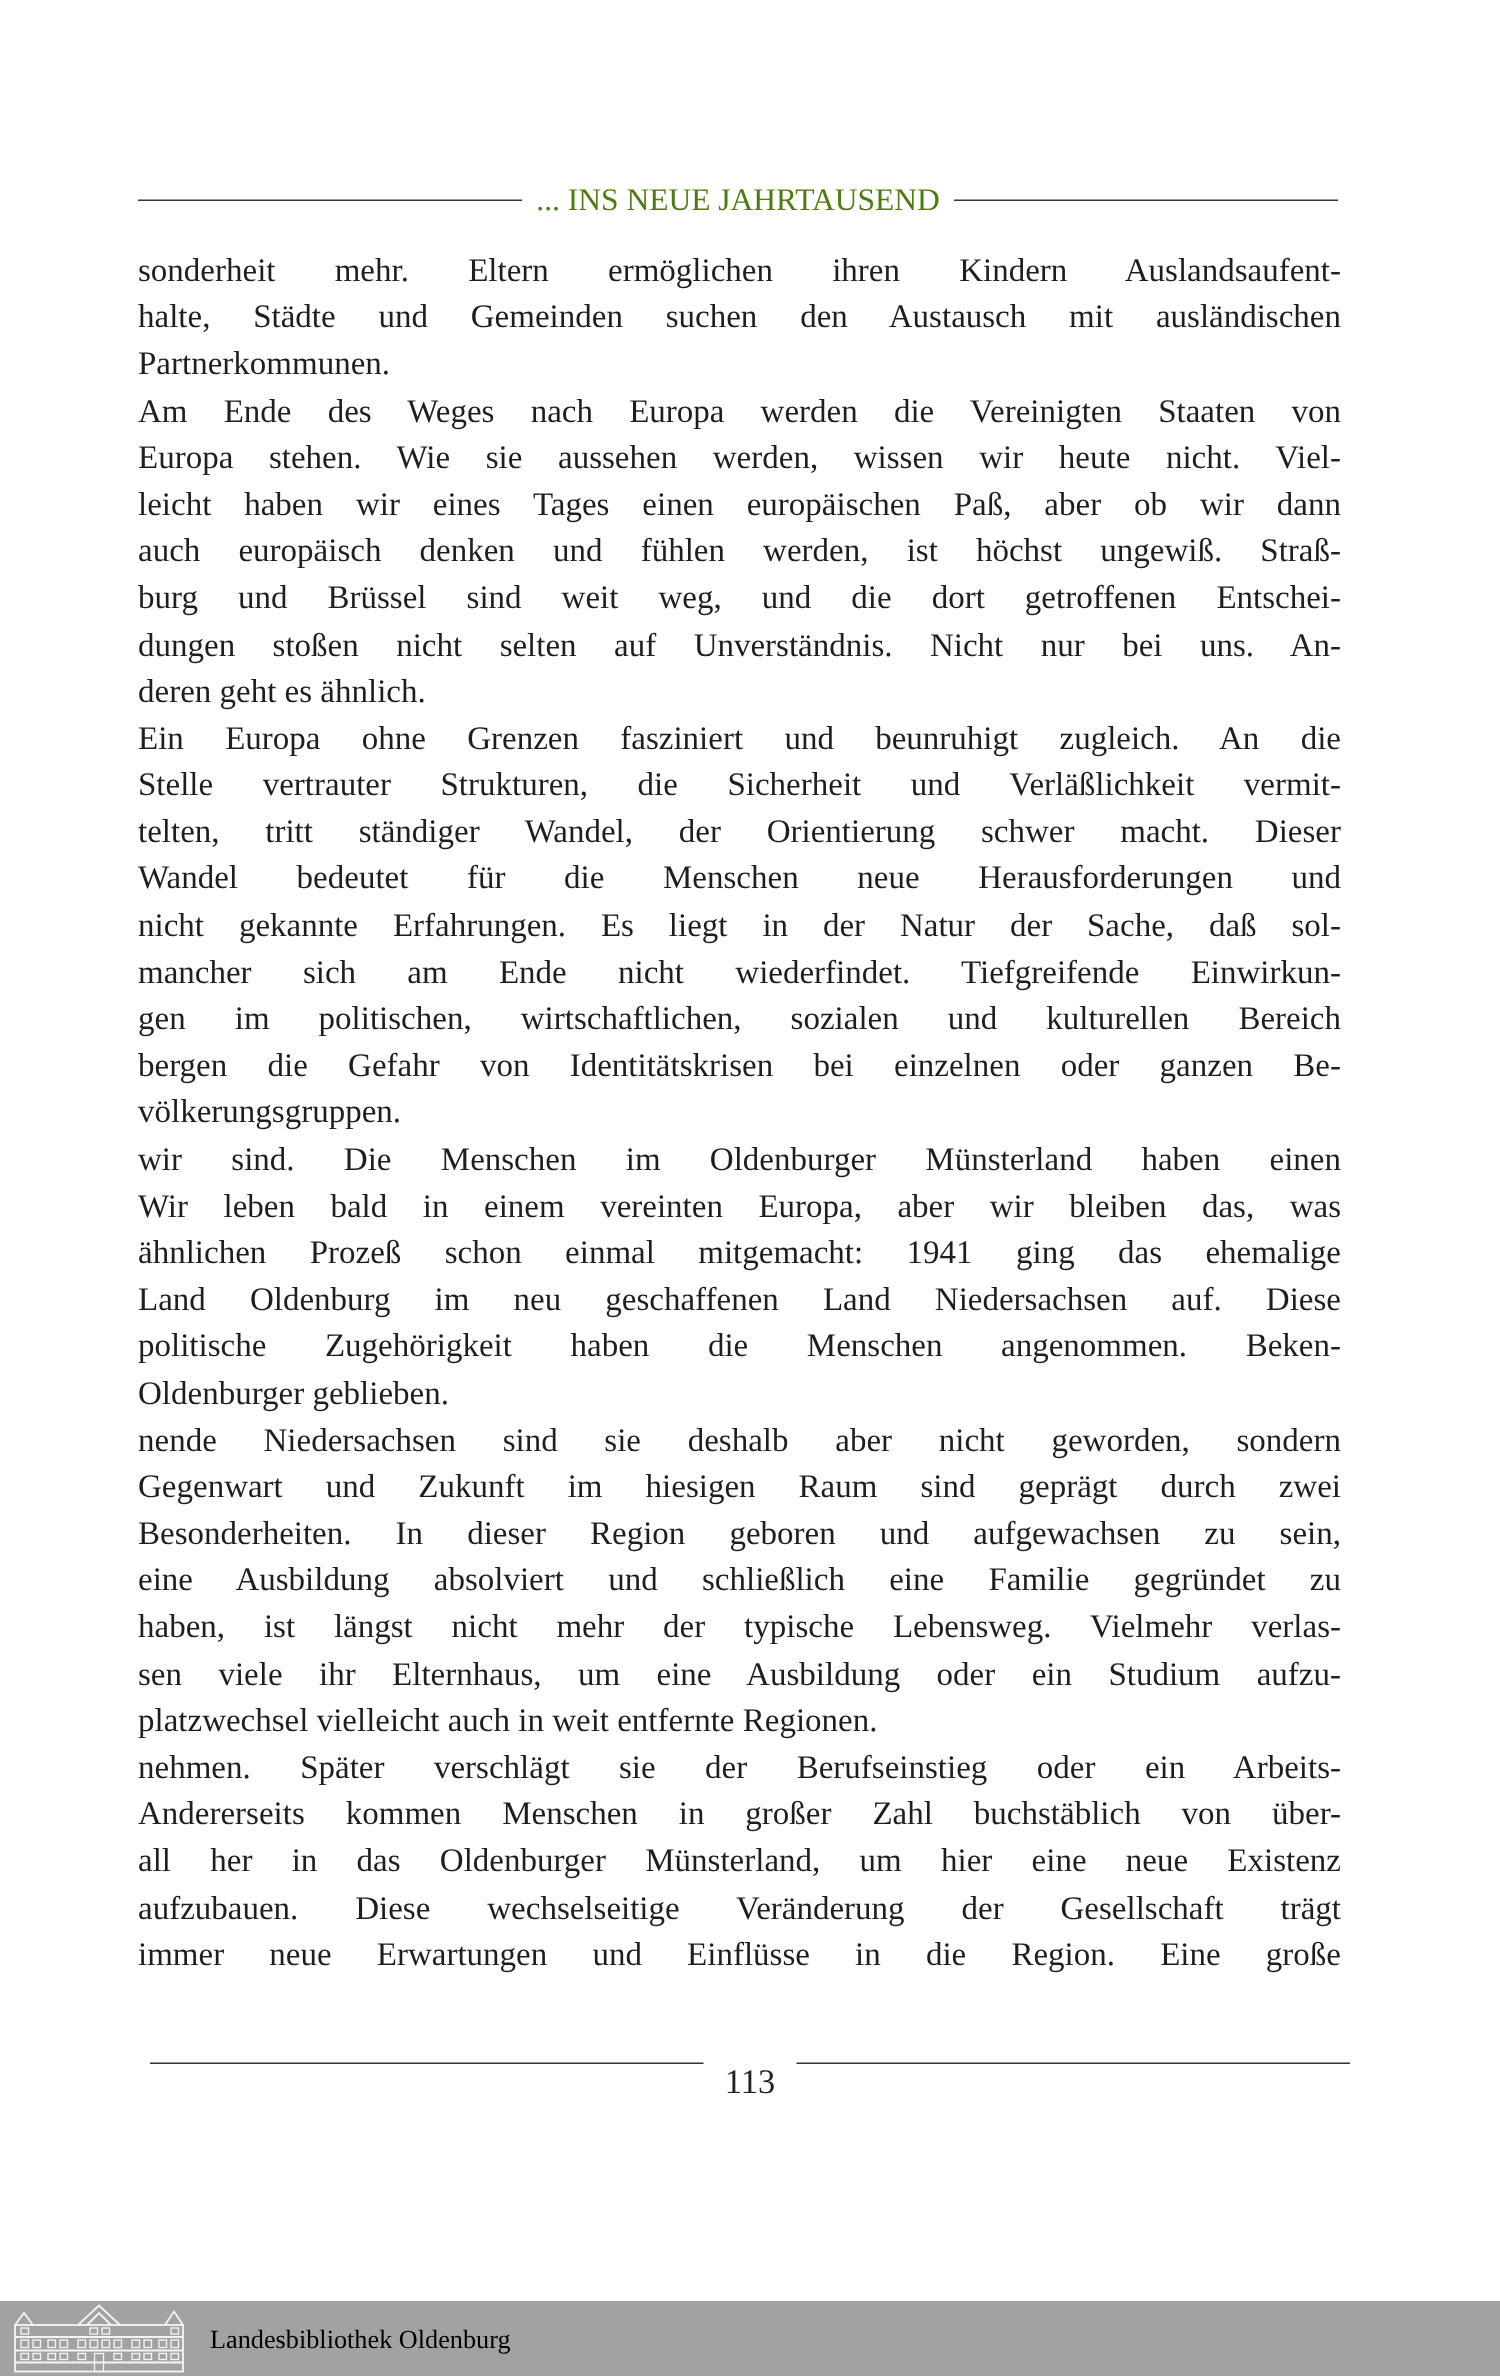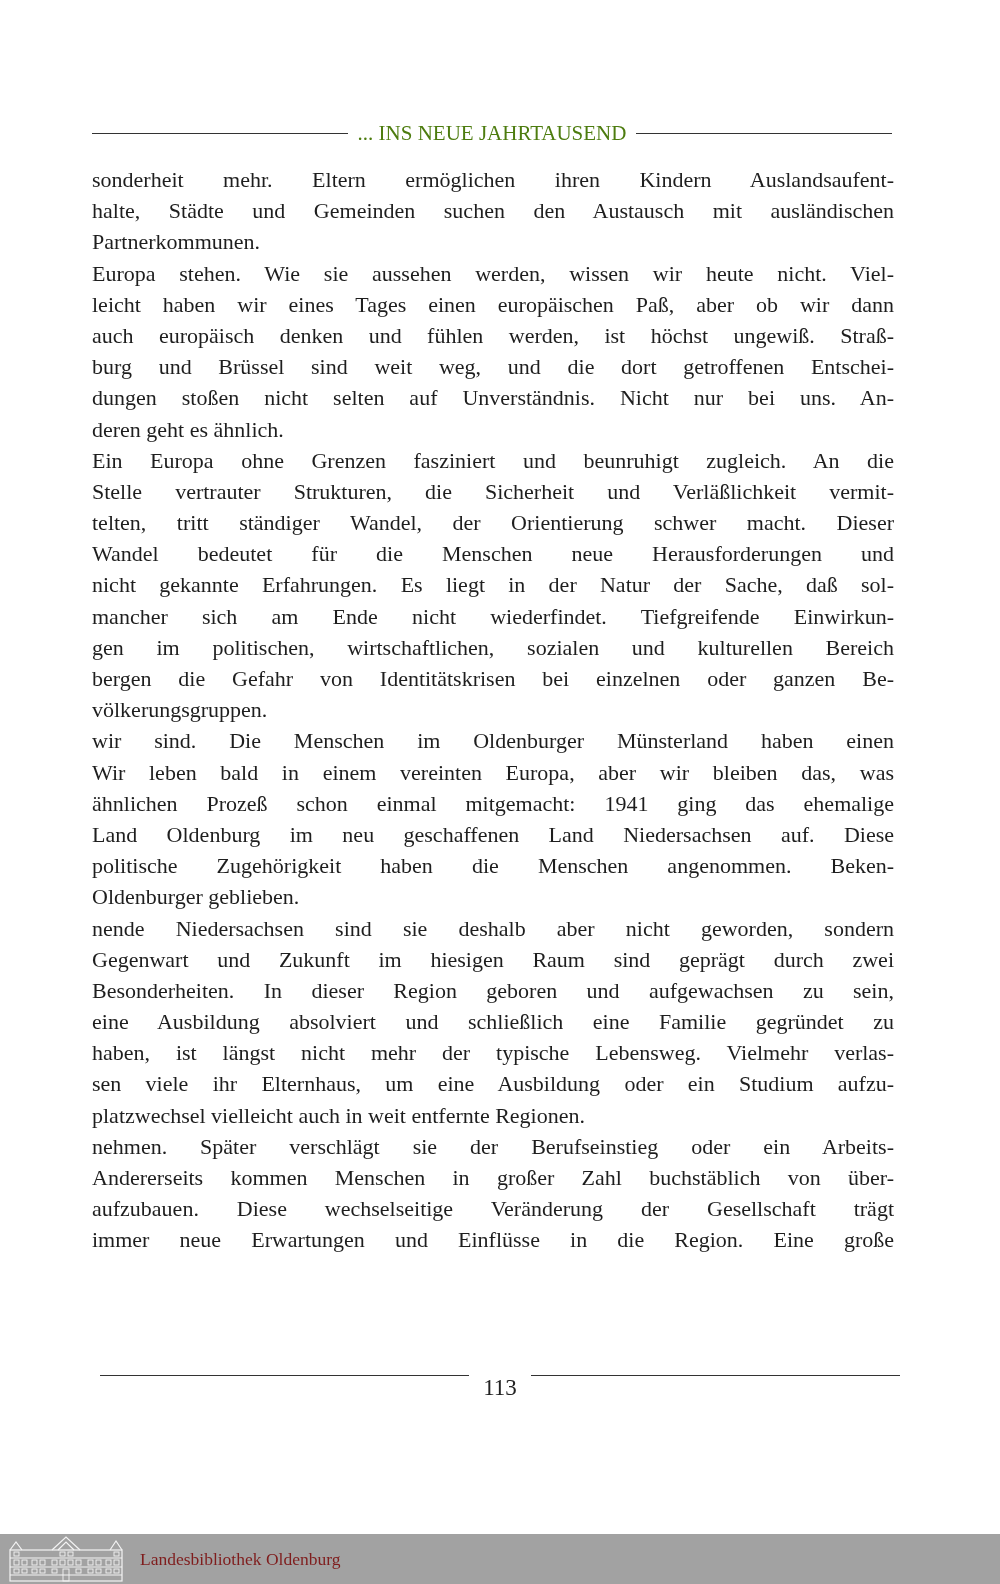--- a/index.html
+++ b/index.html
@@ -25,37 +25,38 @@
       position: absolute; left: 100px; top: 1375px; width: 800px; height: 28px;
       display: flex; align-items: flex-start; gap: 14px;
     }
     .page-number { font-size: 23px; color: #222; }
     .library-bar {
       position: absolute; left: 0; top: 1534px; width: 1000px; height: 50px; background: #a2a2a2;
       display: flex; align-items: center;
     }
     .library-logo { width: 118px; height: 46px; margin-left: 8px; }
     .library-name {
-      color: #7f1d1d; font-size: 17.5px; margin-left: 14px;
+      color: #000000; font-size: 17.5px; margin-left: 14px;
       font-family: "Liberation Serif", "DejaVu Serif", serif;
     }
   </style>
 </head>
 <body>
 
 <div class="running-header">
   <div class="rule"></div>
   <span class="running-title">... INS NEUE JAHRTAUSEND</span>
   <div class="rule"></div>
 </div>
 
 <div class="body-text" id="body-text">
     <div class="line">sonderheit mehr. Eltern ermöglichen ihren Kindern Auslandsaufent-</div>
     <div class="line">halte, Städte und Gemeinden suchen den Austausch mit ausländischen</div>
     <div class="line last">Partnerkommunen.</div>
+    <div class="line">Am Ende des Weges nach Europa werden die Vereinigten Staaten von</div>
     <div class="line">Europa stehen. Wie sie aussehen werden, wissen wir heute nicht. Viel-</div>
     <div class="line">leicht haben wir eines Tages einen europäischen Paß, aber ob wir dann</div>
     <div class="line">auch europäisch denken und fühlen werden, ist höchst ungewiß. Straß-</div>
     <div class="line">burg und Brüssel sind weit weg, und die dort getroffenen Entschei-</div>
     <div class="line">dungen stoßen nicht selten auf Unverständnis. Nicht nur bei uns. An-</div>
     <div class="line last">deren geht es ähnlich.</div>
     <div class="line">Ein Europa ohne Grenzen fasziniert und beunruhigt zugleich. An die</div>
     <div class="line">Stelle vertrauter Strukturen, die Sicherheit und Verläßlichkeit vermit-</div>
     <div class="line">telten, tritt ständiger Wandel, der Orientierung schwer macht. Dieser</div>
     <div class="line">Wandel bedeutet für die Menschen neue Herausforderungen und</div>
@@ -72,20 +73,21 @@
     <div class="line last">Oldenburger geblieben.</div>
     <div class="line">nende Niedersachsen sind sie deshalb aber nicht geworden, sondern</div>
     <div class="line">Gegenwart und Zukunft im hiesigen Raum sind geprägt durch zwei</div>
     <div class="line">Besonderheiten. In dieser Region geboren und aufgewachsen zu sein,</div>
     <div class="line">eine Ausbildung absolviert und schließlich eine Familie gegründet zu</div>
     <div class="line">haben, ist längst nicht mehr der typische Lebensweg. Vielmehr verlas-</div>
     <div class="line">sen viele ihr Elternhaus, um eine Ausbildung oder ein Studium aufzu-</div>
     <div class="line last">platzwechsel vielleicht auch in weit entfernte Regionen.</div>
     <div class="line">nehmen. Später verschlägt sie der Berufseinstieg oder ein Arbeits-</div>
     <div class="line">Andererseits kommen Menschen in großer Zahl buchstäblich von über-</div>
+    <div class="line">all her in das Oldenburger Münsterland, um hier eine neue Existenz</div>
     <div class="line">aufzubauen. Diese wechselseitige Veränderung der Gesellschaft trägt</div>
     <div class="line">immer neue Erwartungen und Einflüsse in die Region. Eine große</div>
   </div>
 
 <div class="page-footer">
   <div class="rule"></div>
   <span class="page-number">113</span>
   <div class="rule"></div>
 </div>
 

